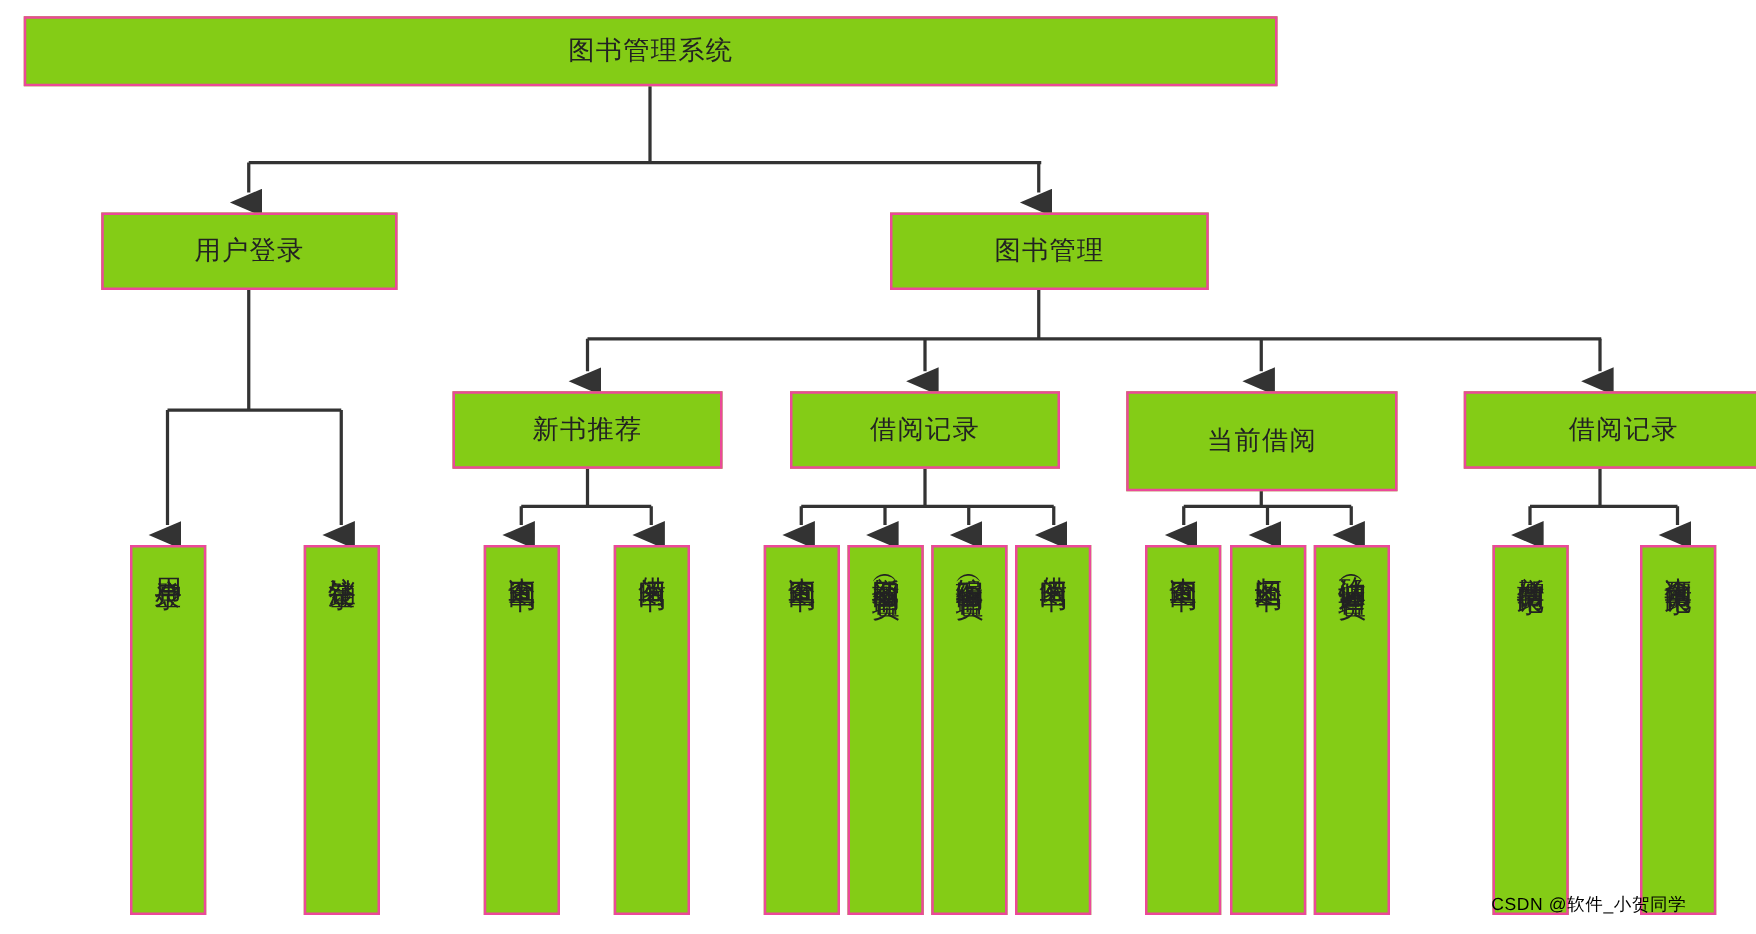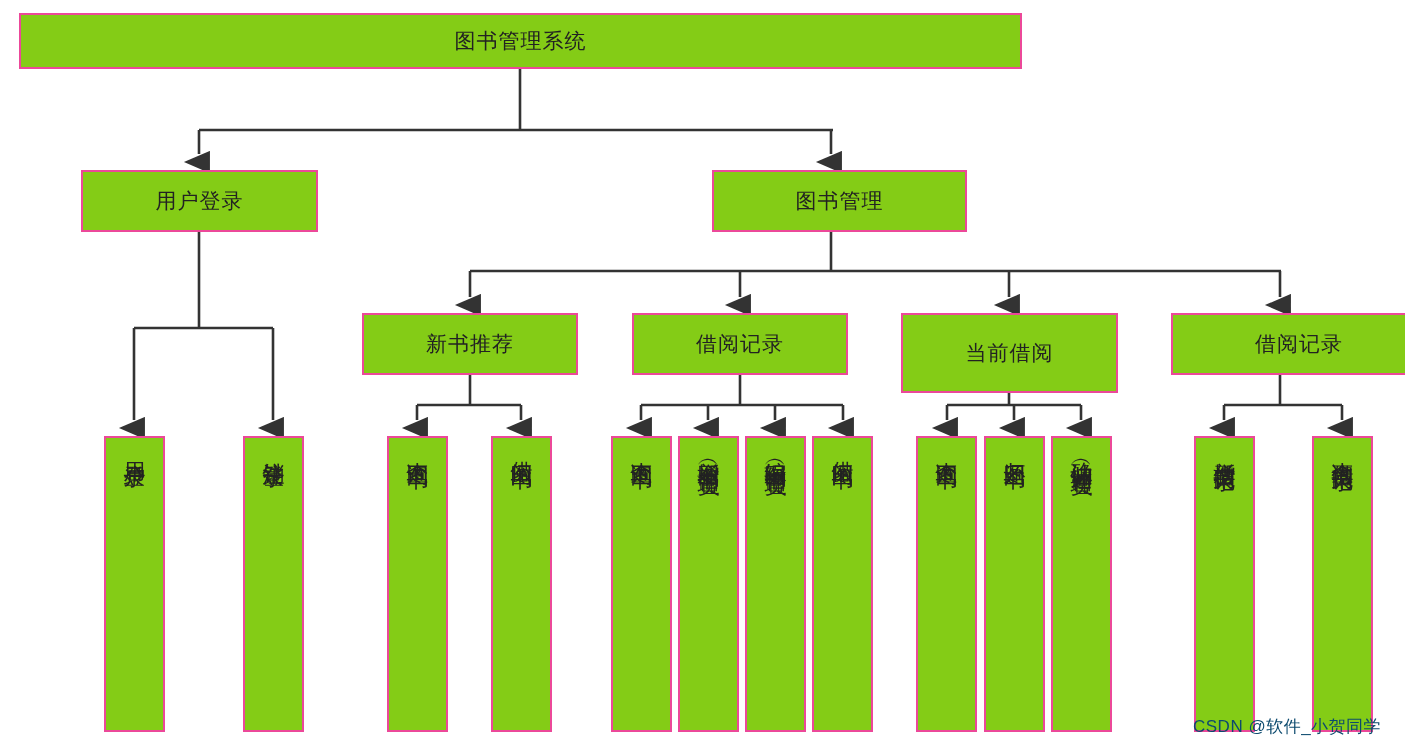--- a/index.html
+++ b/index.html
@@ -52,22 +52,22 @@
   .node.vert .label {
     writing-mode: vertical-rl;
     text-orientation: upright;
     font-size: 22px;
     letter-spacing: 2px;
     line-height: 1;
     margin: 0 auto;
   }
   .watermark {
     position: absolute;
-    font-size: 17px;
-    color: #0c4a6e;
+    font-size: 14px;
+    color: #000000;
     white-space: nowrap;
     letter-spacing: 0.5px;
   }
 </style>
 </head>
 <body>
 
 <div id="canvas">
 
   <svg class="wires" viewBox="0 0 1405 747">

